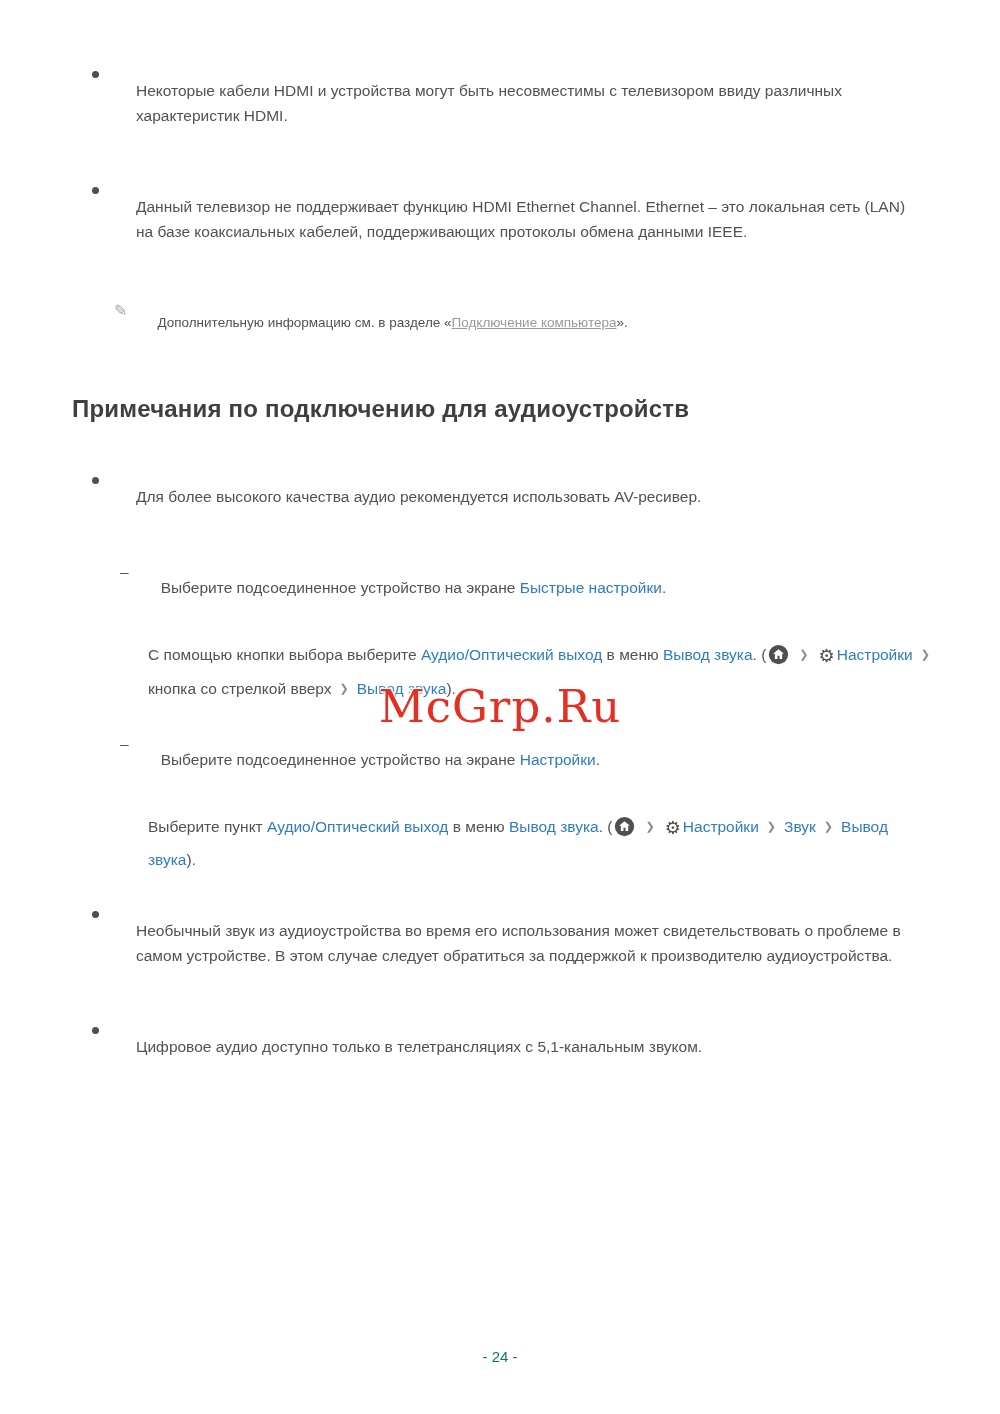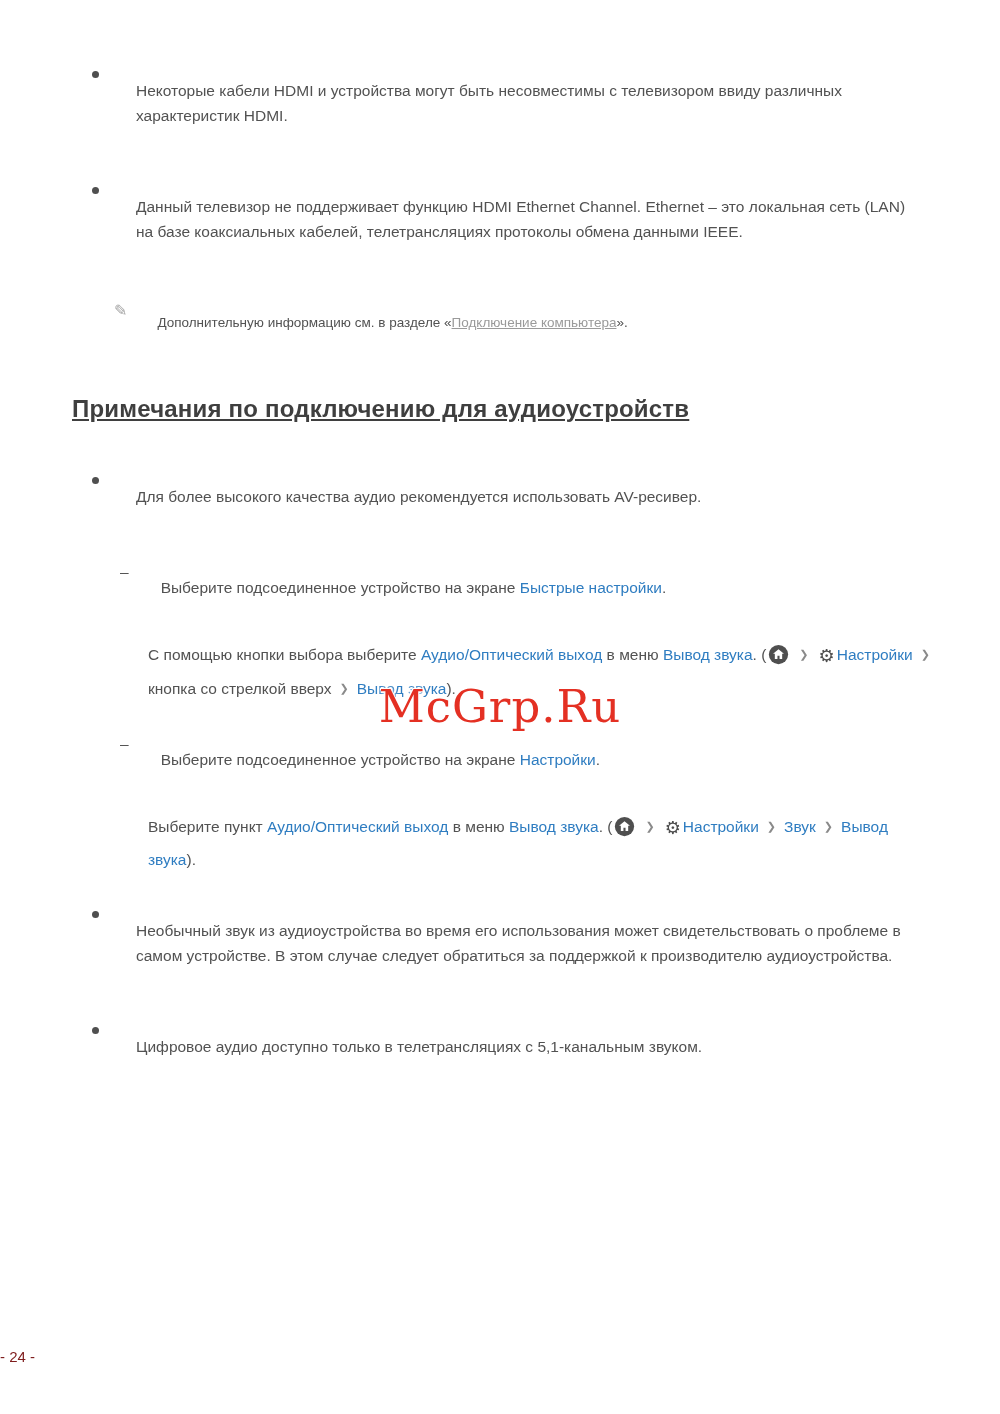--- a/index.html
+++ b/index.html
@@ -20,21 +20,21 @@
     background: #4f4f4f; margin: 9px 21px 0 20px;
   }
   .para { margin: 16px; font-size: 15.5px; line-height: 25px; color: #525252; }
 
   .note-row { display: flex; align-items: flex-start; margin: 40px 0 0 42px; }
   .pencil-icon { color: #a3a3a3; font-size: 16px; margin-right: 18px; line-height: 22px; }
   .note-text { margin: 12px; font-size: 13.5px; line-height: 22px; color: #9a9a9a; }
 
   .heading {
     font-size: 24px; line-height: 30px; color: #3f3f3f;
-    font-weight: 700; margin: 48px 0 44px 0; letter-spacing: 0.2px; text-decoration: underline;
+    font-weight: 700; margin: 48px 0 44px 0; letter-spacing: 0.2px;
   }
 
   .sub-row { display: flex; align-items: flex-start; margin: 0 0 0 48px; }
   .dash { flex: 0 0 auto; margin-right: 16px; color: #555555; font-size: 15.5px; line-height: 25px; }
   .sub-body { margin: 24px 0 28px 76px; line-height: 28px; }
 
   .txt { color: #525252; }
   .link { color: #2f7dc1; }
   .ulink { color: #9a9a9a; text-decoration: underline; }
   .chev { color: #8a8a8a; font-size: 11px; margin: 0 8px; vertical-align: 2px; }
@@ -48,36 +48,36 @@
     position: absolute; left: 0; right: 0; top: 680px;
     text-align: center; z-index: 5;
     font-family: "DejaVu Serif", serif; font-weight: normal;
     font-size: 45px; letter-spacing: 1px;
     color: #e43023;
     text-shadow: 0 0 3px #ffffff, 0 0 6px #ffffff, 1px 1px 0 #ffffff, -1px -1px 0 #ffffff;
   }
 
   .footer {
     position: absolute; left: 0; right: 0; top: 1348px;
-    font-size: 15px; color: #7f1d1d; z-index: 1;
+    text-align: center; font-size: 15px; color: #0f766e; z-index: 1;
   }
 </style>
 </head>
 <body>
 
 <section class="content">
 
   <div class="bullet-row">
     <span class="dot"></span>
     <p class="para">Некоторые кабели HDMI и устройства могут быть несовместимы с телевизором ввиду различных характеристик HDMI.</p>
   </div>
 
   <div class="bullet-row">
     <span class="dot"></span>
-    <p class="para">Данный телевизор не поддерживает функцию HDMI Ethernet Channel. Ethernet – это локальная сеть (LAN) на базе коаксиальных кабелей, телетрансляциях протоколы обмена данными IEEE.</p>
+    <p class="para">Данный телевизор не поддерживает функцию HDMI Ethernet Channel. Ethernet – это локальная сеть (LAN) на базе коаксиальных кабелей, поддерживающих протоколы обмена данными IEEE.</p>
   </div>
 
 
   <div class="note-row">
     <span class="pencil-icon">✎</span>
     <p class="note-text"><span class="txt">Дополнительную информацию см. в разделе «</span><span class="ulink">Подключение компьютера</span><span class="txt">».</span></p>
   </div>
 
   <h1 class="heading">Примечания по подключению для аудиоустройств</h1>
 

